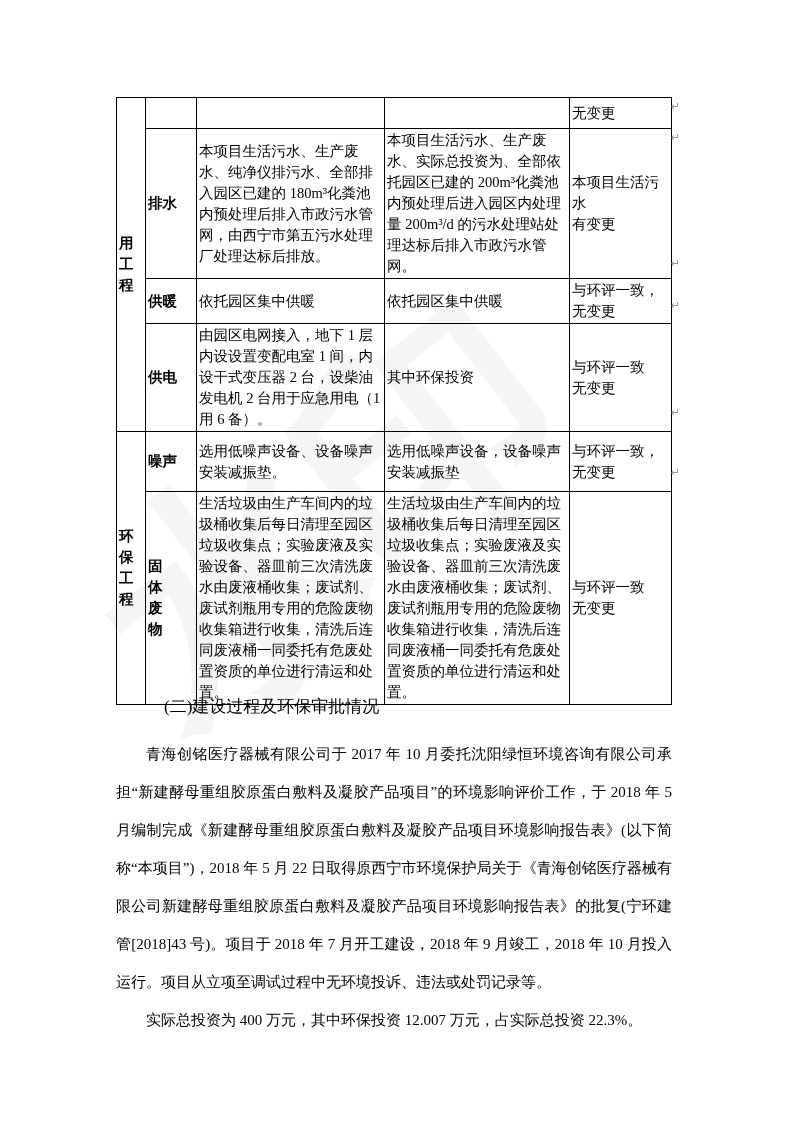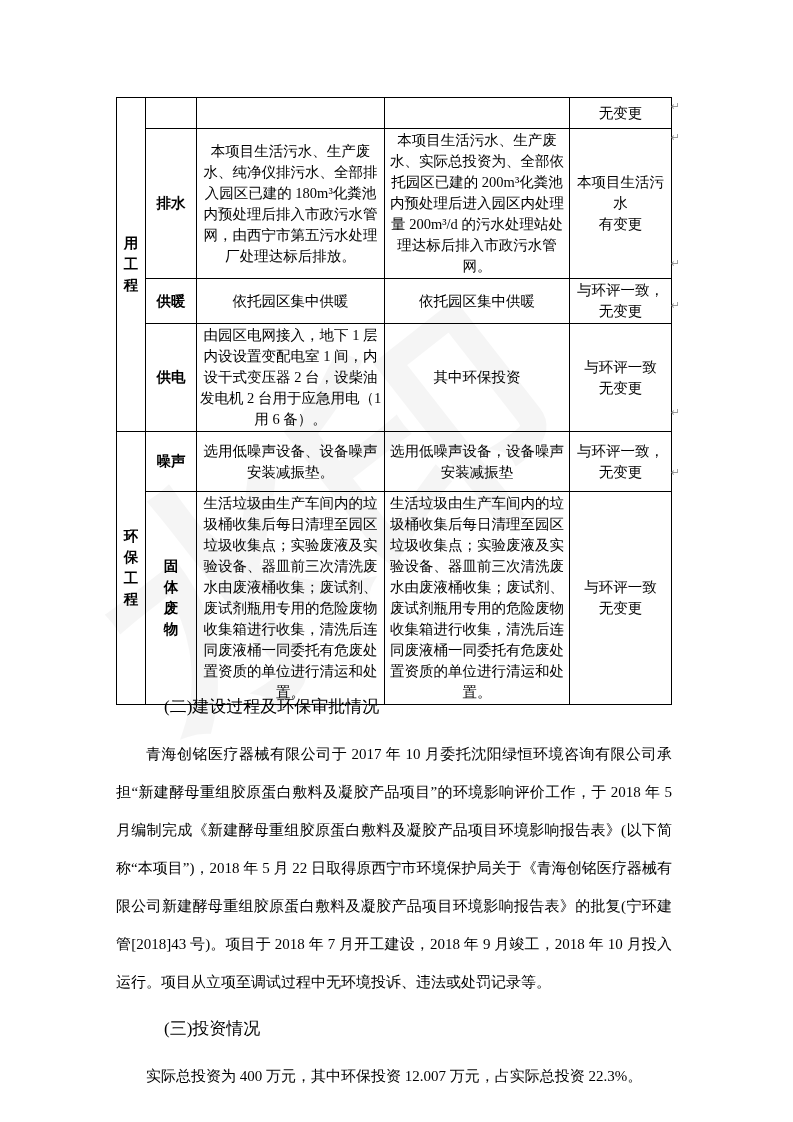--- a/index.html
+++ b/index.html
@@ -10,21 +10,21 @@
   .page{position:absolute;left:0;top:0;width:793px;height:1122px;overflow:hidden;}
   .watermark{
     position:absolute;left:60px;top:330px;width:700px;
     font-size:250px;line-height:1;transform:rotate(-38deg);transform-origin:center;
     color:rgba(130,130,130,0.08);font-weight:bold;pointer-events:none;white-space:nowrap;
   }
   table.cmp{
     position:absolute;left:116px;top:97px;border-collapse:collapse;table-layout:fixed;
   }
   table.cmp td{
-    border:1.5px solid #000;text-align:center;vertical-align:middle;
+    border:1.5px solid #000;vertical-align:middle;
     font-size:14.5px;line-height:21px;padding:1px 2px;overflow:hidden;margin-top:40px;
   }
   td.vlabel{font-weight:bold;font-size:15px;white-space:pre-line;line-height:28px;}
   td.vtop{vertical-align:top;padding-top:4px;}
   td.item{white-space:pre-line;line-height:26px;font-size:15px;font-weight:bold;}
   td.status{white-space:pre-line;line-height:22px;}
   tr.r1{height:31px;} tr.r2{height:126px;} tr.r3{height:42px;}
   tr.r4{height:107px;} tr.r5{height:60px;} tr.r6{height:212px;}
   .rmark{
     position:absolute;left:671px;font-size:11px;color:#9a9a9a;
@@ -111,17 +111,16 @@
   <span class="rmark" style="top:100px">↵</span>
   <span class="rmark" style="top:131px">↵</span>
   <span class="rmark" style="top:257px">↵</span>
   <span class="rmark" style="top:299px">↵</span>
   <span class="rmark" style="top:406px">↵</span>
   <span class="rmark" style="top:466px">↵</span>
 
   <div class="bodytext">
     <p class="sec-heading">(二)建设过程及环保审批情况</p>
     <p class="sec-para">青海创铭医疗器械有限公司于 2017 年 10 月委托沈阳绿恒环境咨询有限公司承担“新建酵母重组胶原蛋白敷料及凝胶产品项目”的环境影响评价工作，于 2018 年 5 月编制完成《新建酵母重组胶原蛋白敷料及凝胶产品项目环境影响报告表》(以下简称“本项目”)，2018 年 5 月 22 日取得原西宁市环境保护局关于《青海创铭医疗器械有限公司新建酵母重组胶原蛋白敷料及凝胶产品项目环境影响报告表》的批复(宁环建管[2018]43 号)。项目于 2018 年 7 月开工建设，2018 年 9 月竣工，2018 年 10 月投入运行。项目从立项至调试过程中无环境投诉、违法或处罚记录等。</p>
-    <p class="sec-heading">(三)投资情况</p>
     <p class="sec-para">实际总投资为 400 万元，其中环保投资 12.007 万元，占实际总投资 22.3%。</p>
   </div>
 
 </div>
 
 </body></html>

